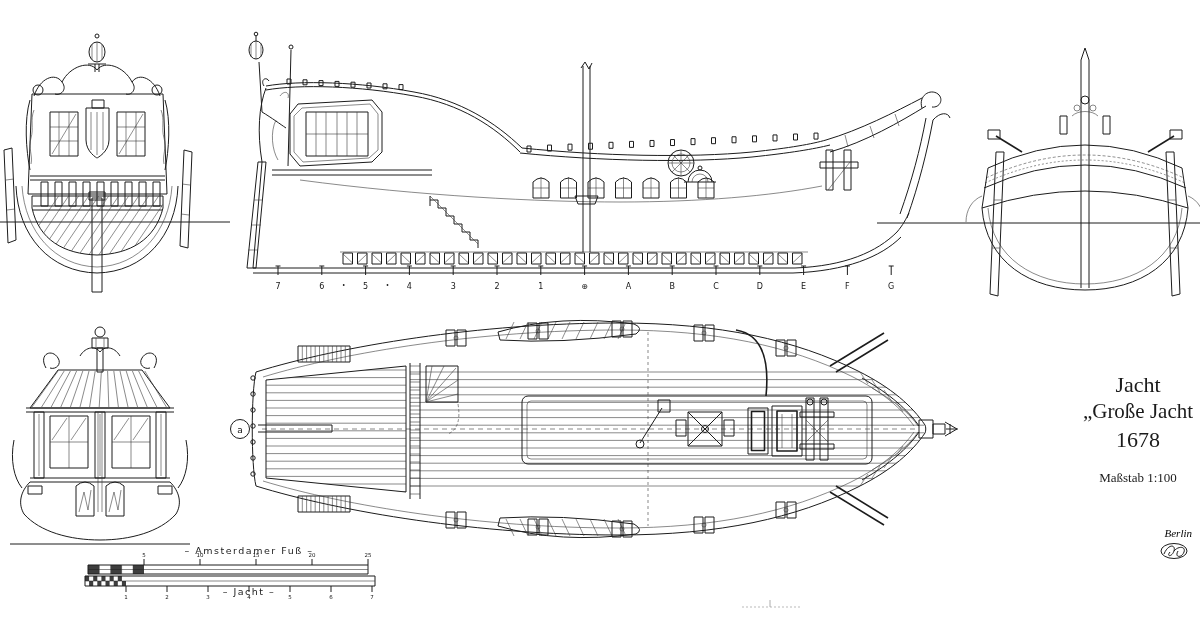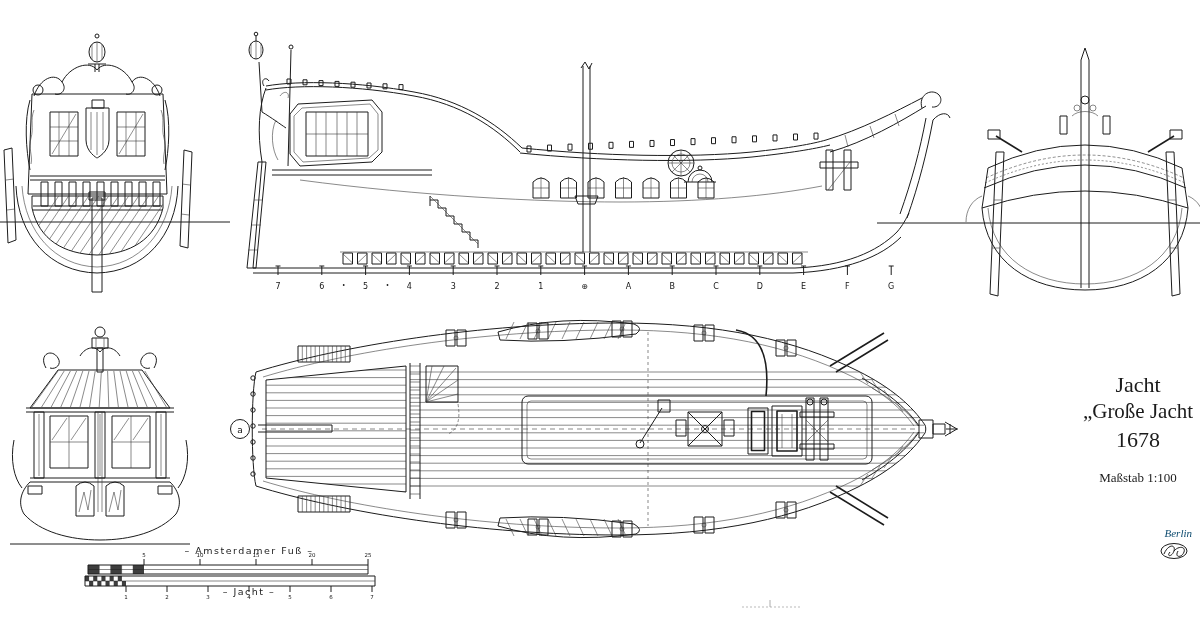--- a/index.html
+++ b/index.html
@@ -14,21 +14,21 @@
   svg text{fill:#151515;stroke:none;font-family:"DejaVu Sans",sans-serif;}
   .title-block{position:absolute;right:-4px;top:372px;width:132px;text-align:center;color:#1b1b1b;}
   .tb-l1{font-size:22px;}
   .tb-l2{font-size:21px;white-space:nowrap;margin-top:1px;}
   .tb-yr{font-size:22px;margin-top:3px;}
   .tb-sc{font-size:13px;margin-top:17px;}
   .bar-label{position:absolute;left:144px;width:210px;text-align:center;color:#222;
              font-family:"DejaVu Sans",sans-serif;font-size:9.5px;letter-spacing:1.5px;}
   .bar-label.feet{top:545px;}
   .bar-label.meter{top:586px;}
-  .signature{position:absolute;right:8px;top:527px;text-align:center;color:#0c4a6e;}
+  .signature{position:absolute;right:8px;top:527px;text-align:center;color:#000000;}
   .signature .place{font-size:11px;font-style:italic;font-family:"Liberation Serif",serif;}
 </style>
 </head>
 <body>
 
 <div class="sheet">
 
 <svg class="art" width="1200" height="618" viewBox="0 0 1200 618">
   <defs>
     <clipPath id="deckClip">

